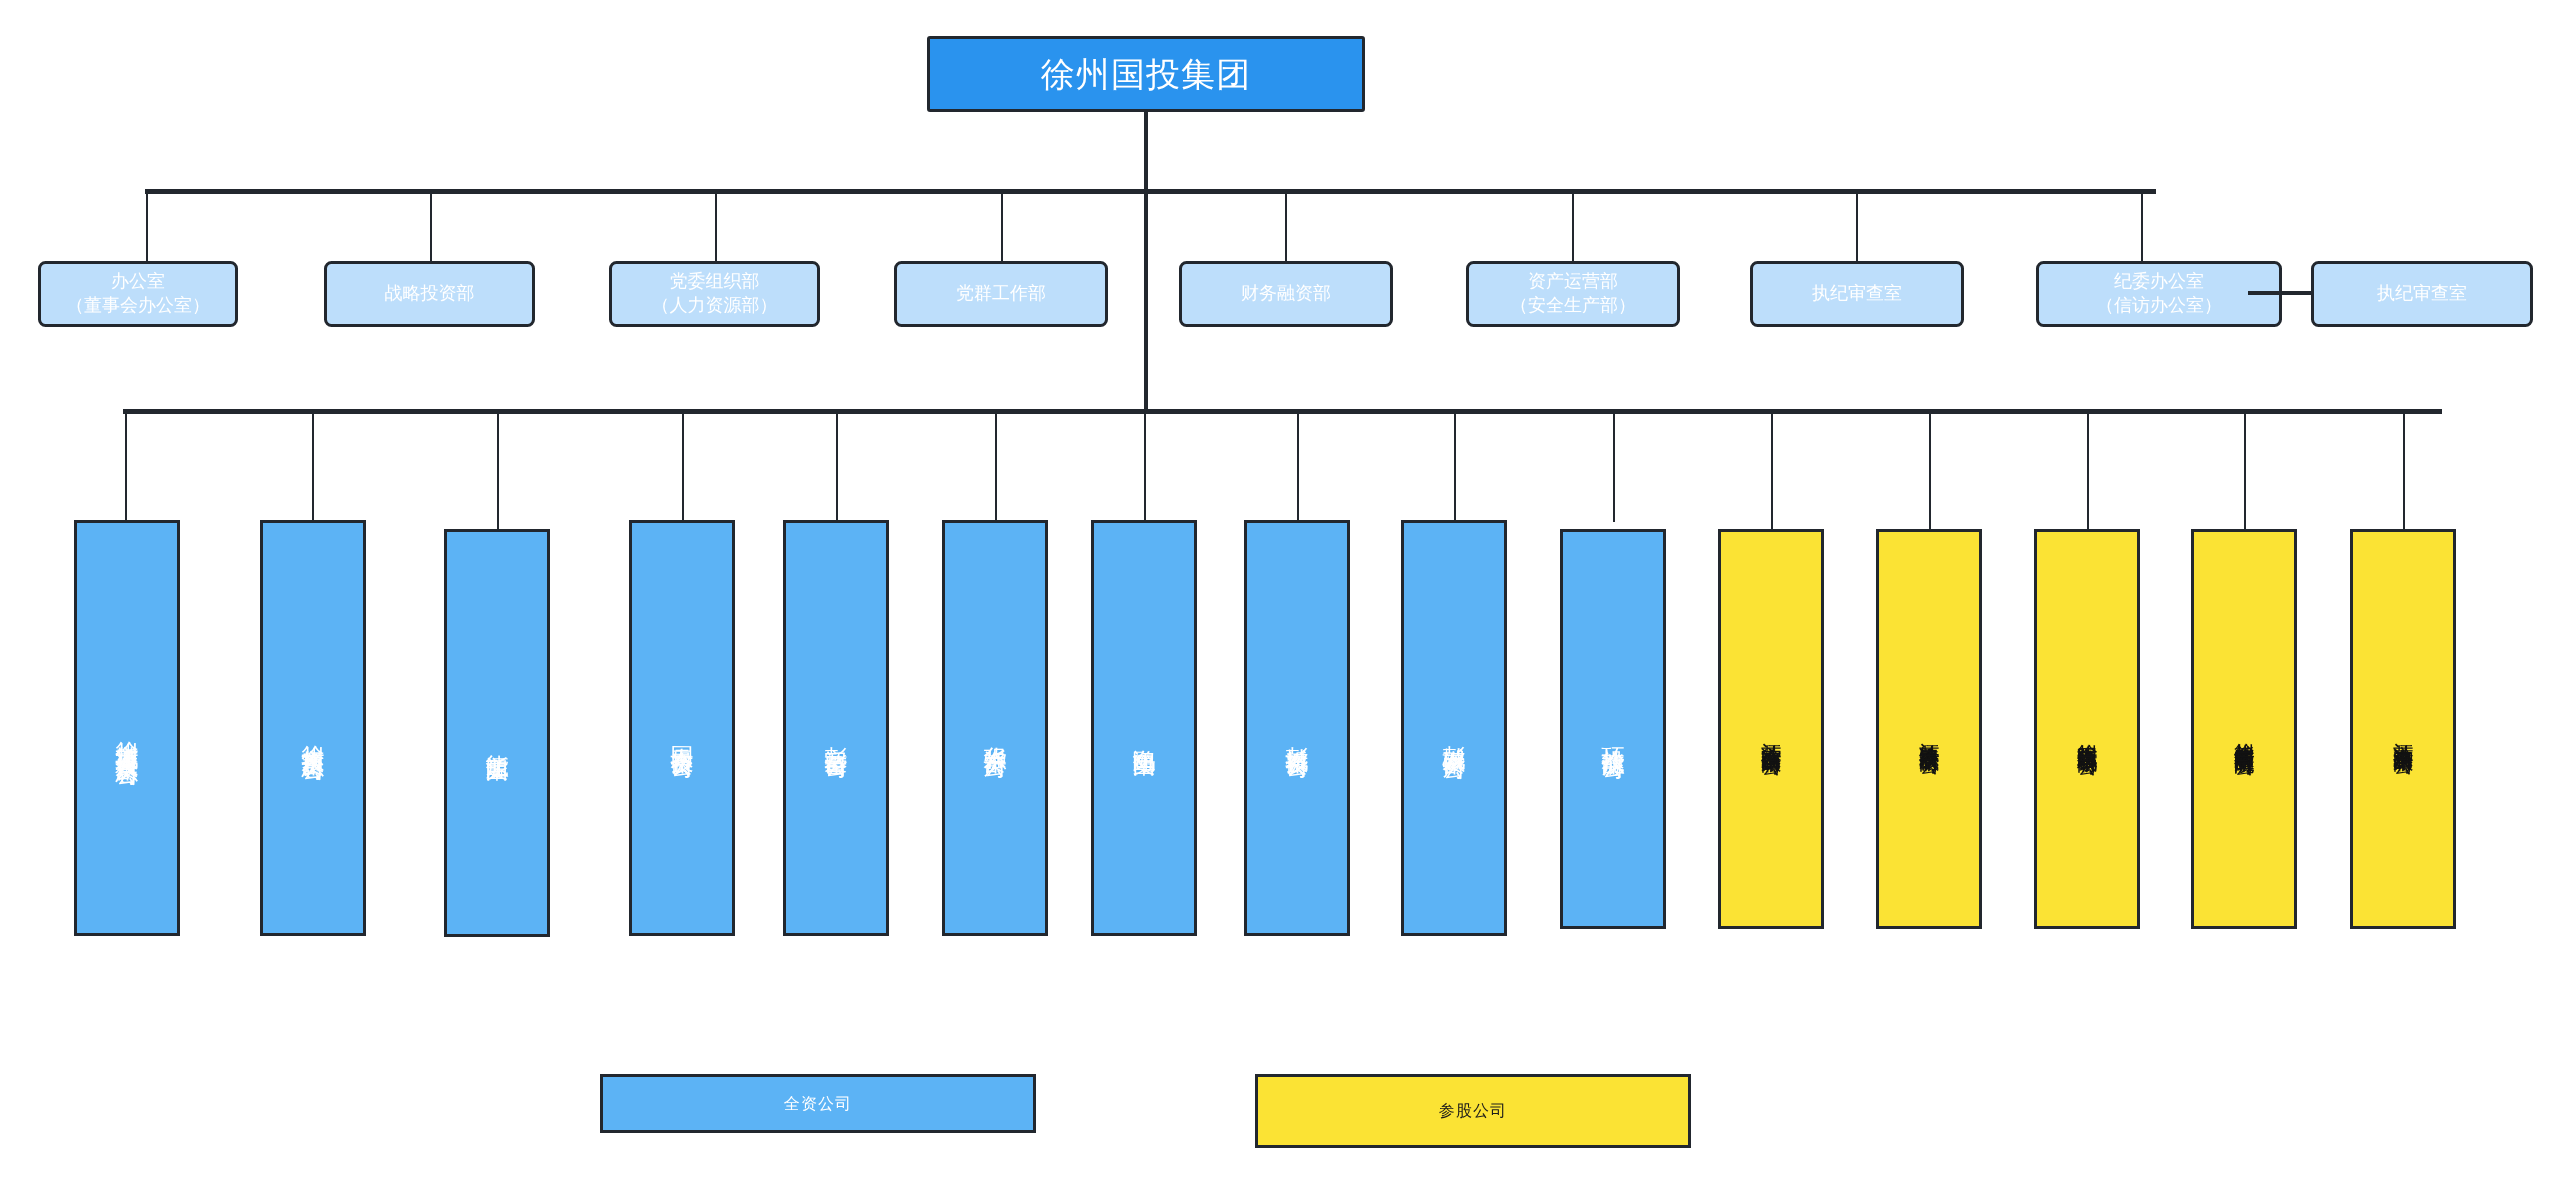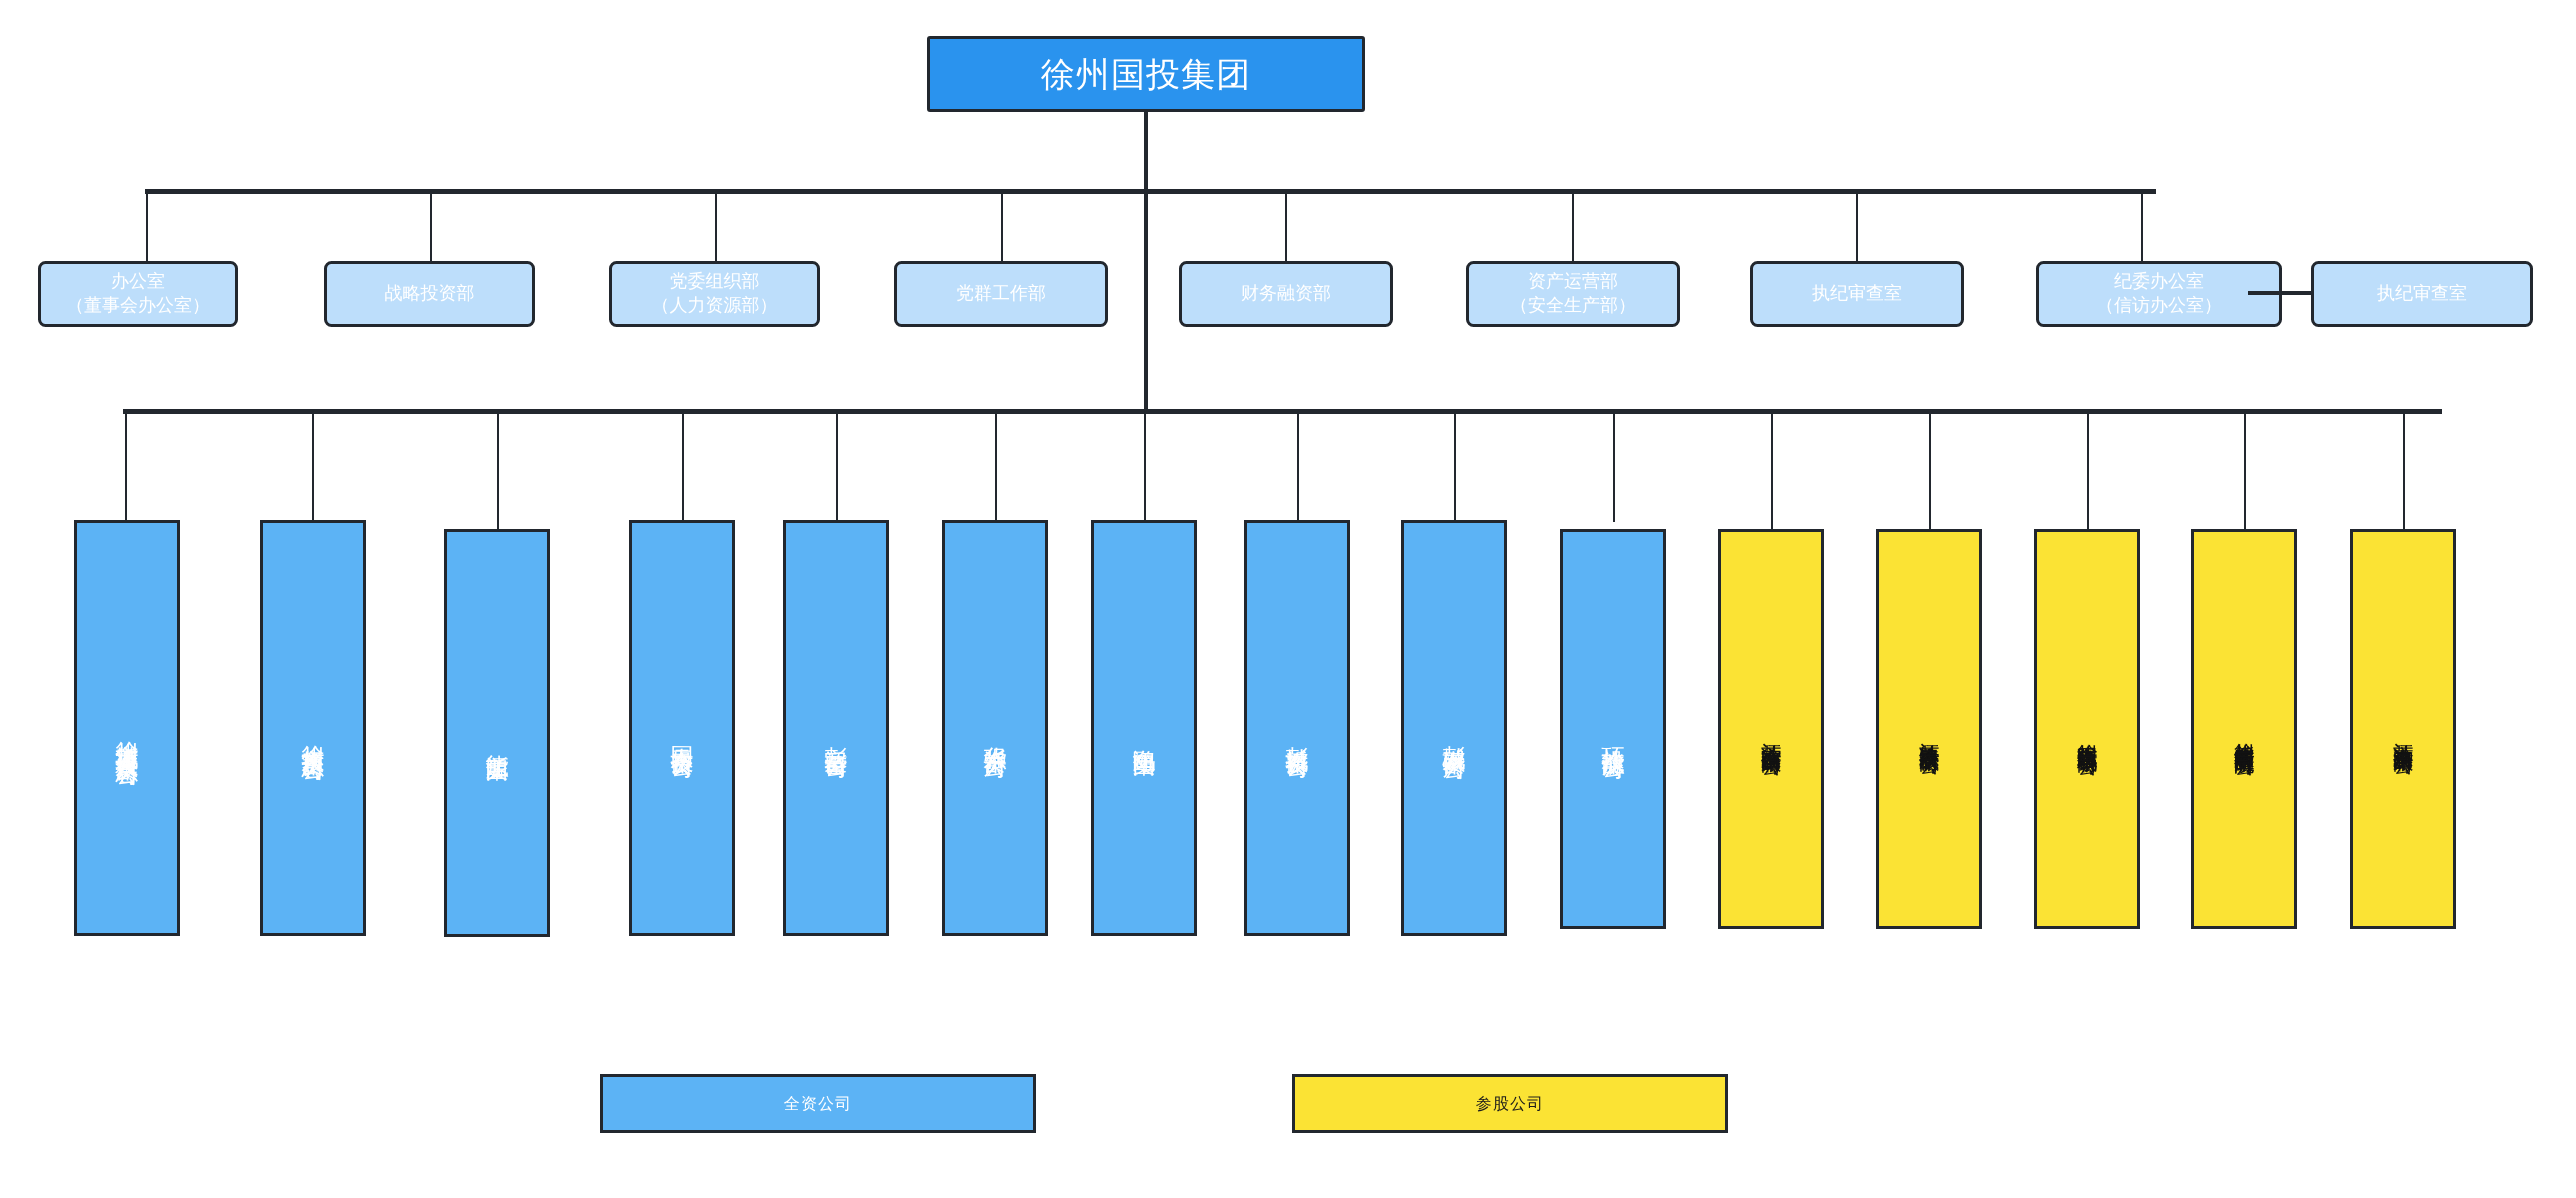--- a/index.html
+++ b/index.html
@@ -182,16 +182,16 @@
   <div class="node node--sub fill-yellow" style="left:1876px; top:529px; width:106px; height:400px;">江苏铁路发展股份有限公司</div>
 
   <div class="node node--sub fill-yellow" style="left:2034px; top:529px; width:106px; height:400px;">徐州市观音国际机场有限公司</div>
 
   <div class="node node--sub fill-yellow" style="left:2191px; top:529px; width:106px; height:400px;">徐州新健康老年病医院有限公司</div>
 
   <div class="node node--sub fill-yellow" style="left:2350px; top:529px; width:106px; height:400px;">江苏京沪高速公路有限公司</div>
 
   <div class="node node--legend fill-blue" style="left:600px; top:1074px; width:436px; height:59px;">全资公司</div>
 
-  <div class="node node--legend fill-yellow" style="left:1292px; top:1074px; width:436px; height:59px;">参股公司</div>
+  <div class="node node--legend fill-yellow" style="left:1255px; top:1074px; width:436px; height:74px;">参股公司</div>
 
 </div>
 
 
 </body></html>

